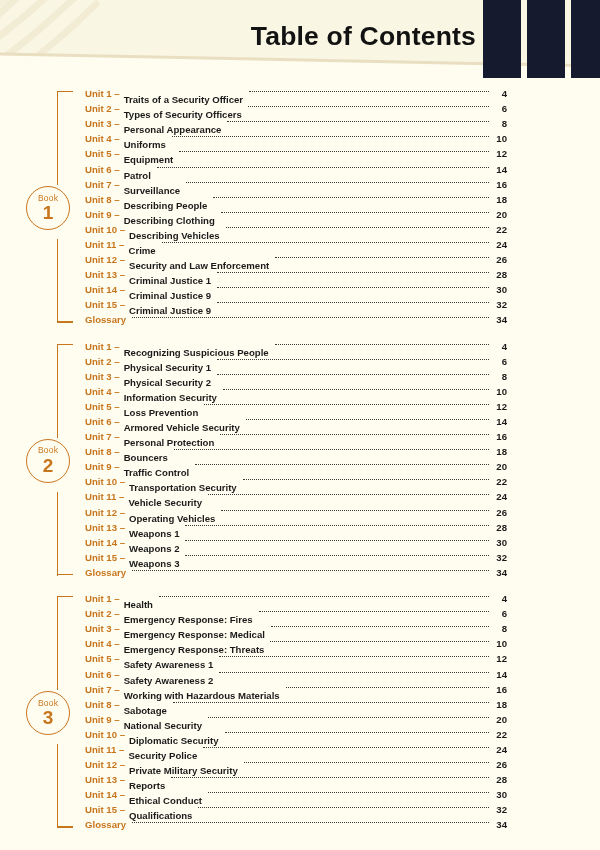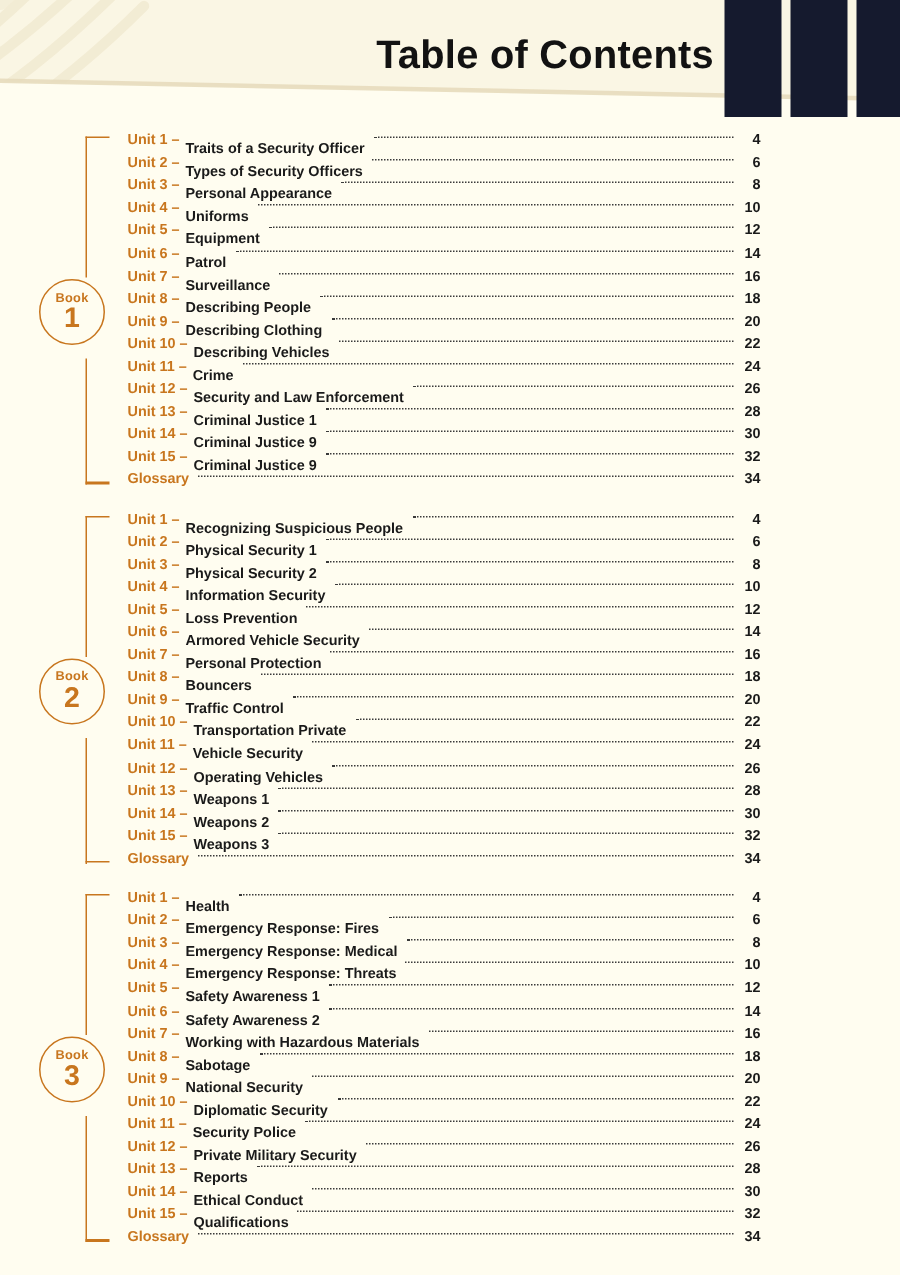--- a/index.html
+++ b/index.html
@@ -124,21 +124,21 @@
     background: #FFFDF0;
     display: flex;
     flex-direction: column;
     align-items: center;
     justify-content: center;
     color: #C8761E;
     line-height: 1;
   }
   .book-badge .badge-word {
     font-size: 8.5px;
-    font-weight: bold;
+    font-weight: normal;
     letter-spacing: .2px;
     margin-bottom: 1px;
     text-align: right;
   }
   .book-badge .badge-num {
     font-size: 19px;
     font-weight: bold;
   }
 
   
@@ -364,21 +364,21 @@
           <span class="page-num">18</span>
         </div>
         <div class="toc-row">
           <span class="unit-label">Unit 9 –</span>
           <span class="unit-title">Traffic Control</span>
           <span class="leader"></span>
           <span class="page-num">20</span>
         </div>
         <div class="toc-row">
           <span class="unit-label">Unit 10 –</span>
-          <span class="unit-title">Transportation Private</span>
+          <span class="unit-title">Transportation Security</span>
           <span class="leader"></span>
           <span class="page-num">22</span>
         </div>
         <div class="toc-row">
           <span class="unit-label">Unit 11 –</span>
           <span class="unit-title">Vehicle Security</span>
           <span class="leader"></span>
           <span class="page-num">24</span>
         </div>
         <div class="toc-row">

